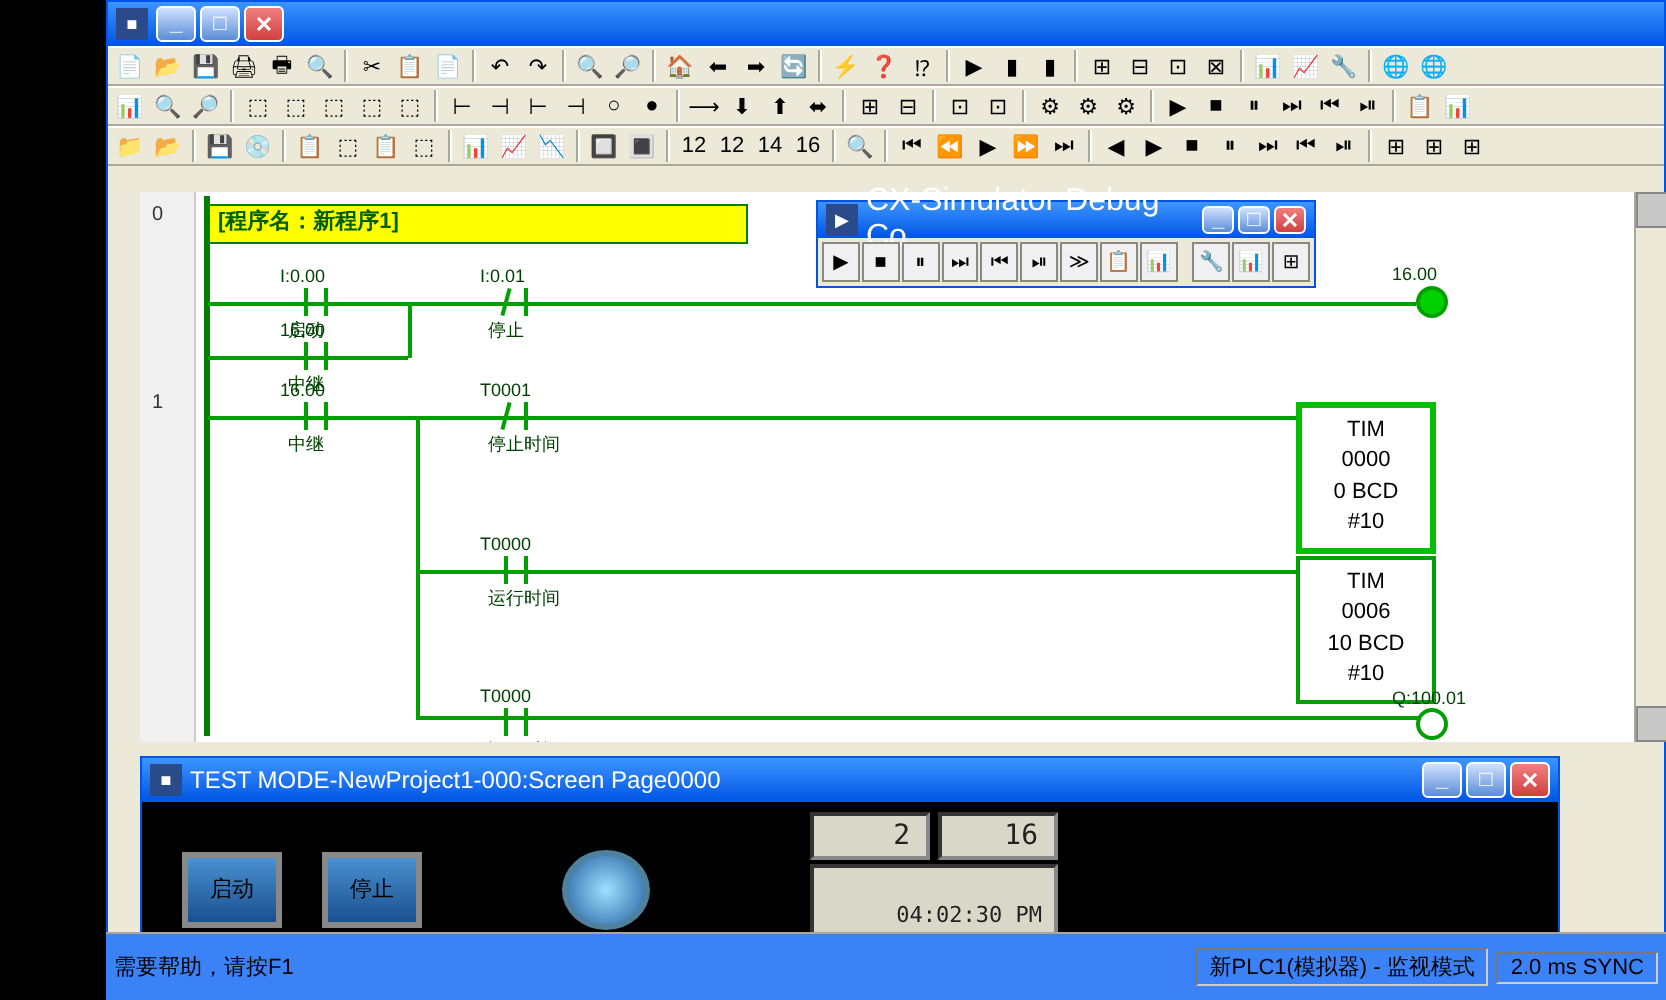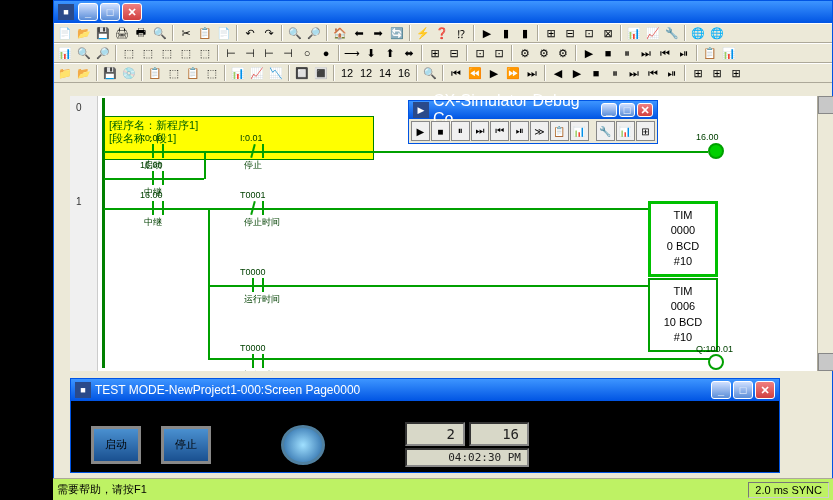--- a/index.html
+++ b/index.html
@@ -23,21 +23,21 @@
 
 
 .workspace { position: absolute; top: 96px; left: 70px; right: 0; height: 275px; background: #fff; overflow: hidden; }
 .rung-gutter { position: absolute; left: 0; top: 0; width: 28px; height: 100%; background: #f0f0f0; border-right: 1px solid #ccc; }
 .rung-num { position: absolute; left: 6px; font-size: 10px; color: #333; }
 .ladder { position: absolute; left: 28px; top: 0; right: 16px; height: 100%; }
 .scrollbar-v { position: absolute; right: 0; top: 0; width: 16px; height: 100%; background: #ece9d8; border-left: 1px solid #aca899; }
 .scrollbar-v::before { content:''; position:absolute; top:0; width:100%; height:16px; background:#c8c8c8; border:1px solid #888; }
 .scrollbar-v::after { content:''; position:absolute; bottom:0; width:100%; height:16px; background:#c8c8c8; border:1px solid #888; }
 
-.comment-box { position: absolute; left: 6px; top: 20px; width: 270px; height: 44px; background: #ffff00; border: 1px solid #008000; padding: 2px 4px; font-size: 9px; color: #006000; line-height: 1.2; }
+.comment-box { position: absolute; left: 6px; top: 6px; width: 270px; height: 20px; background: #ffff00; border: 1px solid #008000; padding: 2px 4px; font-size: 9px; color: #006000; line-height: 1.2; font-weight: bold; }
 .power-rail { position: absolute; left: 4px; top: 2px; width: 3px; height: 270px; background: #008000; }
 
 .wire-h { position: absolute; height: 2px; background: #00a000; }
 .wire-v { position: absolute; width: 2px; background: #00a000; }
 .contact { position: absolute; width: 20px; height: 14px; }
 .contact::before, .contact::after { content:''; position:absolute; top:0; width:2px; height:14px; background:#00a000; }
 .contact::before { left: 4px; }
 .contact::after { right: 4px; }
 .contact.nc::before { transform: rotate(15deg); }
 .contact-lbl { position: absolute; font-size: 9px; color: #004000; text-align: center; white-space: nowrap; }
@@ -52,24 +52,24 @@
 .debug-console { position: absolute; top: 100px; left: 408px; width: 250px; background: #ece9d8; border: 1px solid #0054e3; }
 .debug-toolbar { height: 24px; background: #ece9d8; display: flex; align-items: center; padding: 2px; gap: 1px; }
 .dbtn { width: 20px; height: 20px; border: 1px solid #888; background: #f0f0f0; display: flex; align-items: center; justify-content: center; font-size: 10px; }
 
 
 .test-panel { position: absolute; top: 378px; left: 70px; width: 710px; height: 95px; background: #000; border: 1px solid #0054e3; }
 .test-body { position: absolute; top: 38px; left: 0; right: 0; bottom: 0; background: #000; display: flex; align-items: center; padding: 0 20px; gap: 20px; }
 .hmi-btn { width: 50px; height: 38px; background: linear-gradient(#4a90d0,#1a5090); border: 3px solid #888; display: flex; align-items: center; justify-content: center; color: #000; font-size: 11px; }
 .hmi-lamp { width: 44px; height: 40px; background: radial-gradient(circle,#a0e0ff,#2060a0); border-radius: 50%; border: 3px solid #5080a0; }
 .lcd { background: #d8d8c8; border: 2px inset #888; padding: 2px 8px; font-family: monospace; font-size: 14px; color: #222; text-align: right; }
-.lcd.time { font-size: 11px; padding: 1px 6px; }
+.lcd.time { font-size: 11px; padding: 17px 6px; }
 .test-menu { position: absolute; top: 22px; left: 0; height: 16px; background: #ece9d8; width: 100%; display: flex; align-items: center; padding: 0 6px; gap: 12px; color: #888; font-size: 10px; }
 
-.statusbar { position: absolute; bottom: 0; left: 53px; width: 780px; height: 22px; background: #bef264; border-top: 1px solid #aca899; display: flex; align-items: center; font-size: 10px; padding: 0 4px; }
+.statusbar { position: absolute; bottom: 0; left: 53px; width: 780px; height: 34px; background: #3b82f6; border-top: 1px solid #aca899; display: flex; align-items: center; font-size: 10px; padding: 0 4px; }
 .status-cell { border: 1px inset #ccc; padding: 1px 6px; margin-left: 4px; }
 </style>
 </head>
 <body>
 
 <div class="main-window">
   <div class="titlebar">
     <span class="title-icon">■</span>
     <div class="win-buttons">
       <div class="win-btn">_</div>
@@ -213,21 +213,20 @@
 
 <div class="workspace">
   <div class="rung-gutter">
     <div class="rung-num" style="top:6px">0</div>
     <div class="rung-num" style="top:100px">1</div>
   </div>
   <div class="ladder">
     <div class="power-rail"></div>
     <div class="comment-box">
       <div>[程序名：新程序1]</div>
-      <div>[段名称：段1]</div>
     </div>
 
     <div class="wire-h" style="left:6px;top:55px;width:604px"></div>
     <div class="wire-h" style="left:6px;top:82px;width:100px"></div>
     <div class="wire-v" style="left:106px;top:55px;height:28px"></div>
 
     <div class="wire-h" style="left:6px;top:112px;width:560px"></div>
     <div class="wire-v" style="left:110px;top:112px;height:150px"></div>
     <div class="wire-h" style="left:110px;top:189px;width:456px"></div>
     <div class="wire-h" style="left:110px;top:262px;width:510px"></div>
@@ -331,14 +330,15 @@
         <div class="lcd" style="width:60px">16</div>
       </div>
       <div class="lcd time" style="width:124px;margin-top:2px">04:02:30 PM</div>
     </div>
   </div>
 </div>
 
 <div class="statusbar">
   <span>需要帮助，请按F1</span>
   <div style="flex:1"></div>
+  <span class="status-cell">新PLC1(模拟器) - 监视模式</span>
   <span class="status-cell">2.0 ms SYNC</span>
 </div>
 
 </body></html>

